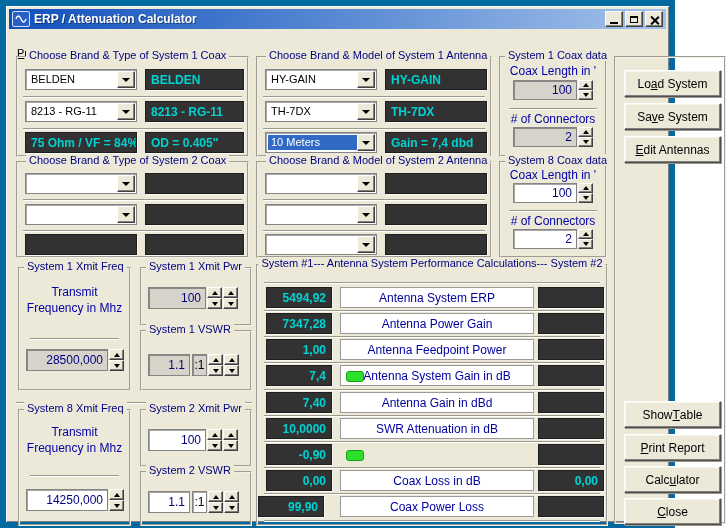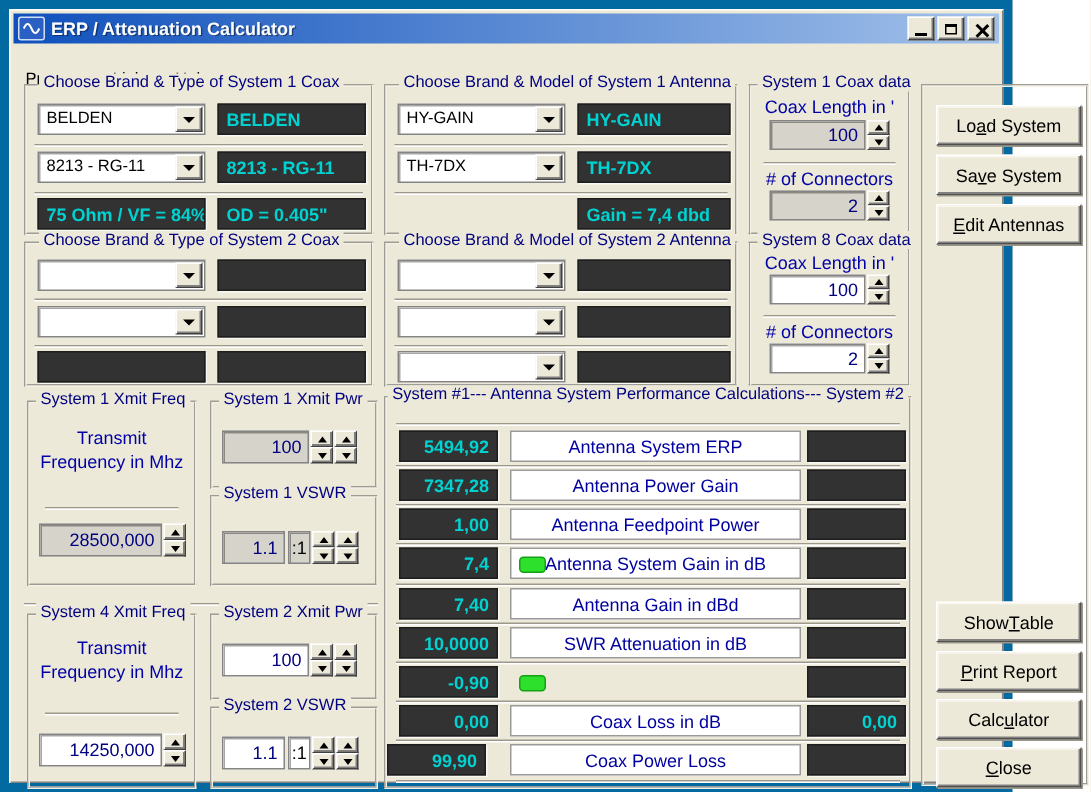--- a/index.html
+++ b/index.html
@@ -132,20 +132,26 @@
     <div class="dark" style="left:127px;top:11px;width:102px;height:21px">HY-GAIN</div>
     <div class="etch" style="left:5px;right:5px;top:38px"></div>
     <div class="combo" style="left:7px;top:43px;width:112px">
       <div class="cfield">TH-7DX</div>
       <div class="cbtn">
           <span class="tri-d"></span>
         </div>
     </div>
     <div class="dark" style="left:127px;top:43px;width:102px;height:21px">TH-7DX</div>
     <div class="etch" style="left:5px;right:5px;top:70px"></div>
+    <div class="combo" style="left:7px;top:74px;width:112px">
+      <div class="cfield selected">10 Meters</div>
+      <div class="cbtn">
+          <span class="tri-d"></span>
+        </div>
+    </div>
     <div class="dark" style="left:127px;top:74px;width:102px;height:21px">Gain = 7,4 dbd</div>
   </div>
 
   <div class="grp" style="left:493px;top:50px;width:108px;height:101px">
     <span class="gt" style="left:4px">System 1 Coax data</span>
     <div class="lbl-navy" style="top:6px">Coax Length in '</div>
     <div class="spinrow" style="left:12px;top:22px;height:20px">
       <div class="fld gray" style="width:64px">100</div>
       <div class="spin">
         <div class="sbtn">
@@ -320,21 +326,21 @@
         <div class="sbtn">
             <span class="tri-dn"></span>
           </div>
       </div>
     </div>
   </div>
 
   <div class="etch" style="left:10px;width:236px;top:396px"></div>
 
   <div class="grp" style="left:12px;top:403px;width:113px;height:117px">
-    <span class="gt" style="left:4px">System 4 Xmit Freq</span>
+    <span class="gt" style="left:4px">System 8 Xmit Freq</span>
     <div class="lbl-navy" style="top:14px">Transmit</div>
     <div class="lbl-navy" style="top:30px">Frequency in Mhz</div>
     <div class="etch" style="left:10px;right:10px;top:64px"></div>
     <div class="spinrow" style="left:6px;top:78px;height:22px">
       <div class="fld" style="width:82px">14250,000</div>
       <div class="spin">
         <div class="sbtn">
             <span class="tri-u"></span>
           </div>
         <div class="sbtn">

